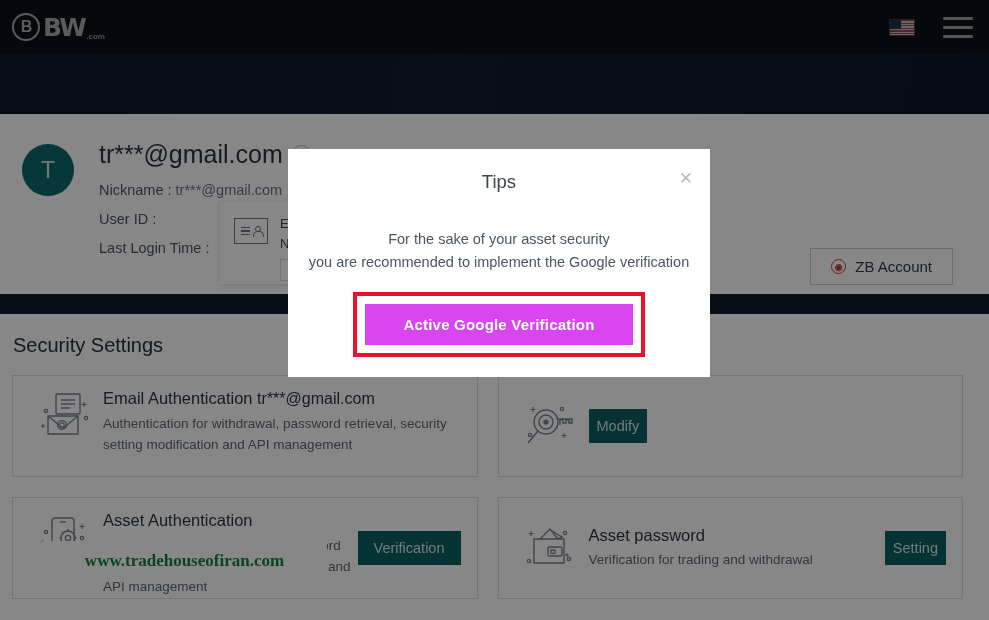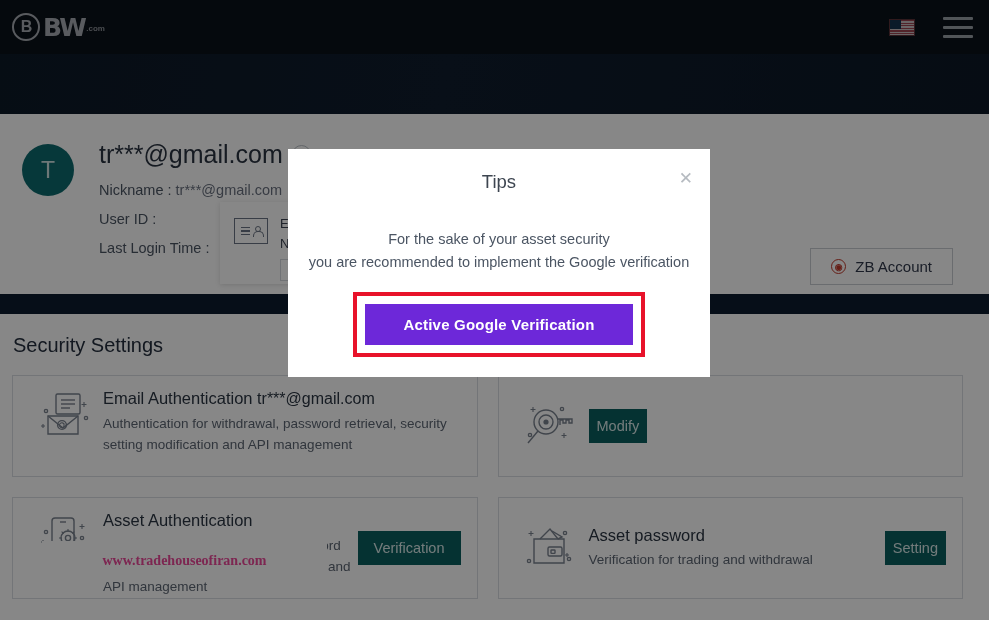--- a/index.html
+++ b/index.html
@@ -37,21 +37,21 @@
     color: #a8adb3; font-size: 16px; font-weight: bold; line-height: 1;
     letter-spacing: -1px;
   }
   .logo-text {
     color: #a8adb3; font-size: 25px; font-weight: bold;
     letter-spacing: -1.5px; line-height: 1;
     font-family: "DejaVu Sans", sans-serif;
   }
   .logo-dot {
     color: #8d9298; font-size: 8px; font-weight: bold;
-    align-self: flex-end; margin-bottom: 8px; margin-left: -2px;
+    align-self: flex-end; margin-bottom: 0; margin-left: -2px;
     letter-spacing: 0;
   }
   .nav-right {
     margin-left: auto; display: flex; align-items: center; gap: 28px;
     margin-right: 16px;
   }
   .flag {
     width: 26px; height: 17px; position: relative; overflow: hidden;
     background: repeating-linear-gradient(to bottom,
       #9c4550 0px, #9c4550 1.3px, #c9bfc0 1.3px, #c9bfc0 2.6px);
@@ -194,21 +194,21 @@
 
   
   .watermark {
     position: absolute; left: 42px; top: 541px;
     width: 285px; height: 40px;
     background: #ffffff;
     display: flex; align-items: center; justify-content: center;
     z-index: 40;
   }
   .watermark span {
-    color: #ec4899; font-size: 14px; font-weight: bold;
+    color: #15803d; font-size: 17px; font-weight: bold;
     font-family: "Liberation Serif", serif;
   }
 
   
   .overlay {
     position: absolute; inset: 0;
     background: rgba(0,0,0,.47);
     z-index: 50;
   }
   .modal {
@@ -231,21 +231,21 @@
   }
   .modal-foot {
     position: absolute; left: 0; bottom: 20px; width: 100%;
     display: flex; justify-content: center;
   }
   .hl-box {
     border: 4px solid #e8122a; padding: 8px;
     background: #ffffff;
   }
   .gverify-btn {
-    background: #6d28d9; color: #ffffff;
+    background: #d946ef; color: #ffffff;
     border: none; cursor: pointer;
     font-size: 15px; font-weight: bold;
     padding: 12px 38px;
     letter-spacing: .2px;
   }
 </style>
 </head>
 <body>
 
 <div id="screen">

